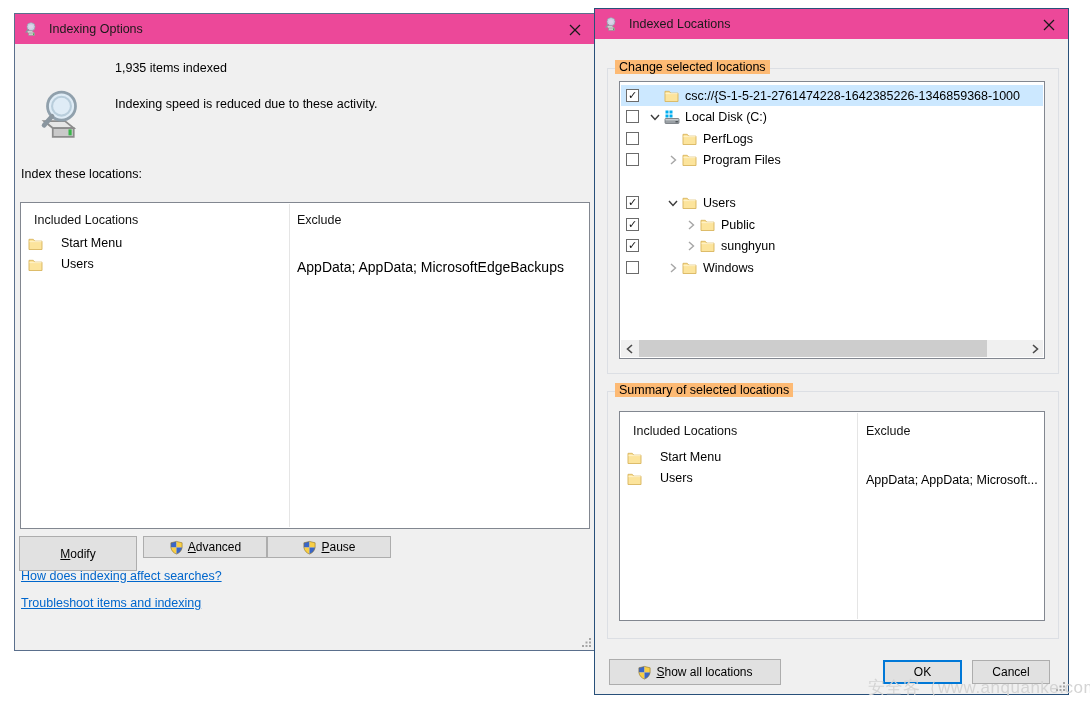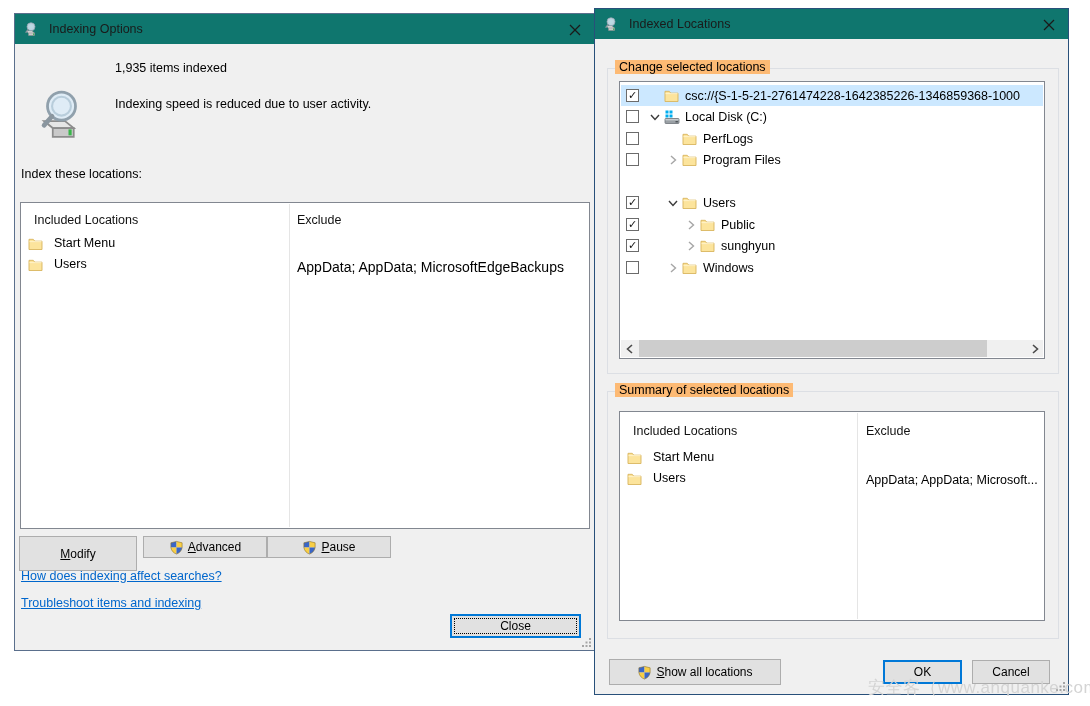--- a/index.html
+++ b/index.html
@@ -1,30 +1,30 @@
 <!DOCTYPE html>
 <html><head>
 <meta charset="utf-8">
 <style>
   html,body{margin:0;padding:0;width:1090px;height:706px;background:#ffffff;
     font-family:"Liberation Sans",sans-serif;font-size:12px;color:#000;overflow:hidden;}
   *{box-sizing:border-box;}
   .dialog{position:absolute;background:#f0f0f0;}
   #dlg-left{left:14px;top:13px;width:581px;height:638px;border:1px solid #5a6f8c;}
   #dlg-right{left:594px;top:8px;width:475px;height:687px;border:1px solid #28507a;}
-  .titlebar{position:absolute;left:0;top:0;right:0;height:30px;background:#0f766e;
+  .titlebar{position:absolute;left:0;top:0;right:0;height:30px;background:#ec4899;
     display:flex;align-items:center;padding:0 9px;gap:9px;}
   .titletext{font-size:12.5px;color:#1a1a1a;white-space:nowrap;}
   .xbtn{position:absolute;right:11px;top:8px;width:16px;height:16px;display:flex;
     align-items:center;justify-content:center;cursor:pointer;}
   .ico16{width:16px;height:16px;flex:0 0 16px;}
   .listbox{position:absolute;background:#fff;border:1px solid #828790;overflow:hidden;}
   .colsep{position:absolute;top:1px;bottom:1px;width:1px;background:#e5e5e5;}
   .hdr{position:absolute;font-size:12.5px;color:#111;white-space:nowrap;}
-  .lrow{position:absolute;display:flex;align-items:center;gap:11px;white-space:nowrap;}
+  .lrow{position:absolute;display:flex;align-items:center;gap:18px;white-space:nowrap;}
   .fold{width:15px;height:13px;flex:0 0 15px;}
   .group{position:absolute;border:1px solid #dcdfe4;}
   .grouplabel{position:absolute;top:-9px;left:7px;background:#fdba74;padding:0 4px;
     font-size:12.5px;white-space:nowrap;}
   .btn{position:absolute;background:#e1e1e1;border:1px solid #adadad;display:flex;
     align-items:center;justify-content:center;gap:4px;font-size:12px;cursor:pointer;white-space:nowrap;}
   .btn.default{border:2px solid #0078d7;}
   .btn.focused{border:2px solid #0078d7;outline:1px dotted #000;outline-offset:-5px;}
   .mn{text-decoration:underline;}
   .link{position:absolute;color:#0066cc;text-decoration:underline;font-size:12.5px;
@@ -113,21 +113,21 @@
   <div class="xbtn">
     <svg width="12" height="12">
         <use href="#sym-close-x"></use>
       </svg>
   </div>
 
   <svg style="position:absolute;left:20px;top:72px" width="60" height="56" viewBox="0 0 32 32">
       <use href="#sym-appicon"></use>
     </svg>
   <div style="position:absolute;left:100px;top:47px;font-size:12.5px">1,935 items indexed</div>
-  <div style="position:absolute;left:100px;top:83px;font-size:12.5px">Indexing speed is reduced due to user activity.</div>
+  <div style="position:absolute;left:100px;top:83px;font-size:12.5px">Indexing speed is reduced due to these activity.</div>
 
   <div style="position:absolute;left:6px;top:153px;font-size:12.5px">Index these locations:</div>
 
   <div class="listbox" style="left:5px;top:188px;width:570px;height:327px">
     <div class="colsep" style="left:268px"></div>
     <div class="hdr" style="left:13px;top:10px">Included Locations</div>
     <div class="hdr" style="left:276px;top:10px">Exclude</div>
     <div class="lrow" style="left:7px;top:33px">
       <svg class="fold">
           <use href="#sym-folder"></use>
@@ -155,23 +155,20 @@
   <div class="btn" style="left:252px;top:522px;width:124px;height:22px">
     <svg width="15" height="15" viewBox="0 0 16 16">
         <use href="#sym-shield"></use>
       </svg>
     <span><span class="mn">P</span><span>ause</span></span>
   </div>
 
   <a class="link" style="left:6px;top:555px">How does indexing affect searches?</a>
   <a class="link" style="left:6px;top:582px">Troubleshoot items and indexing</a>
 
-  <div class="btn focused" style="left:435px;top:600px;width:131px;height:24px">
-    <span>Close</span>
-  </div>
 
   <svg class="grip" style="right:3px;bottom:3px">
       <use href="#sym-grip"></use>
     </svg>
 </div>
 
 <div class="dialog" id="dlg-right">
   <div class="titlebar">
     <svg class="ico16">
         <use href="#sym-appicon"></use>

